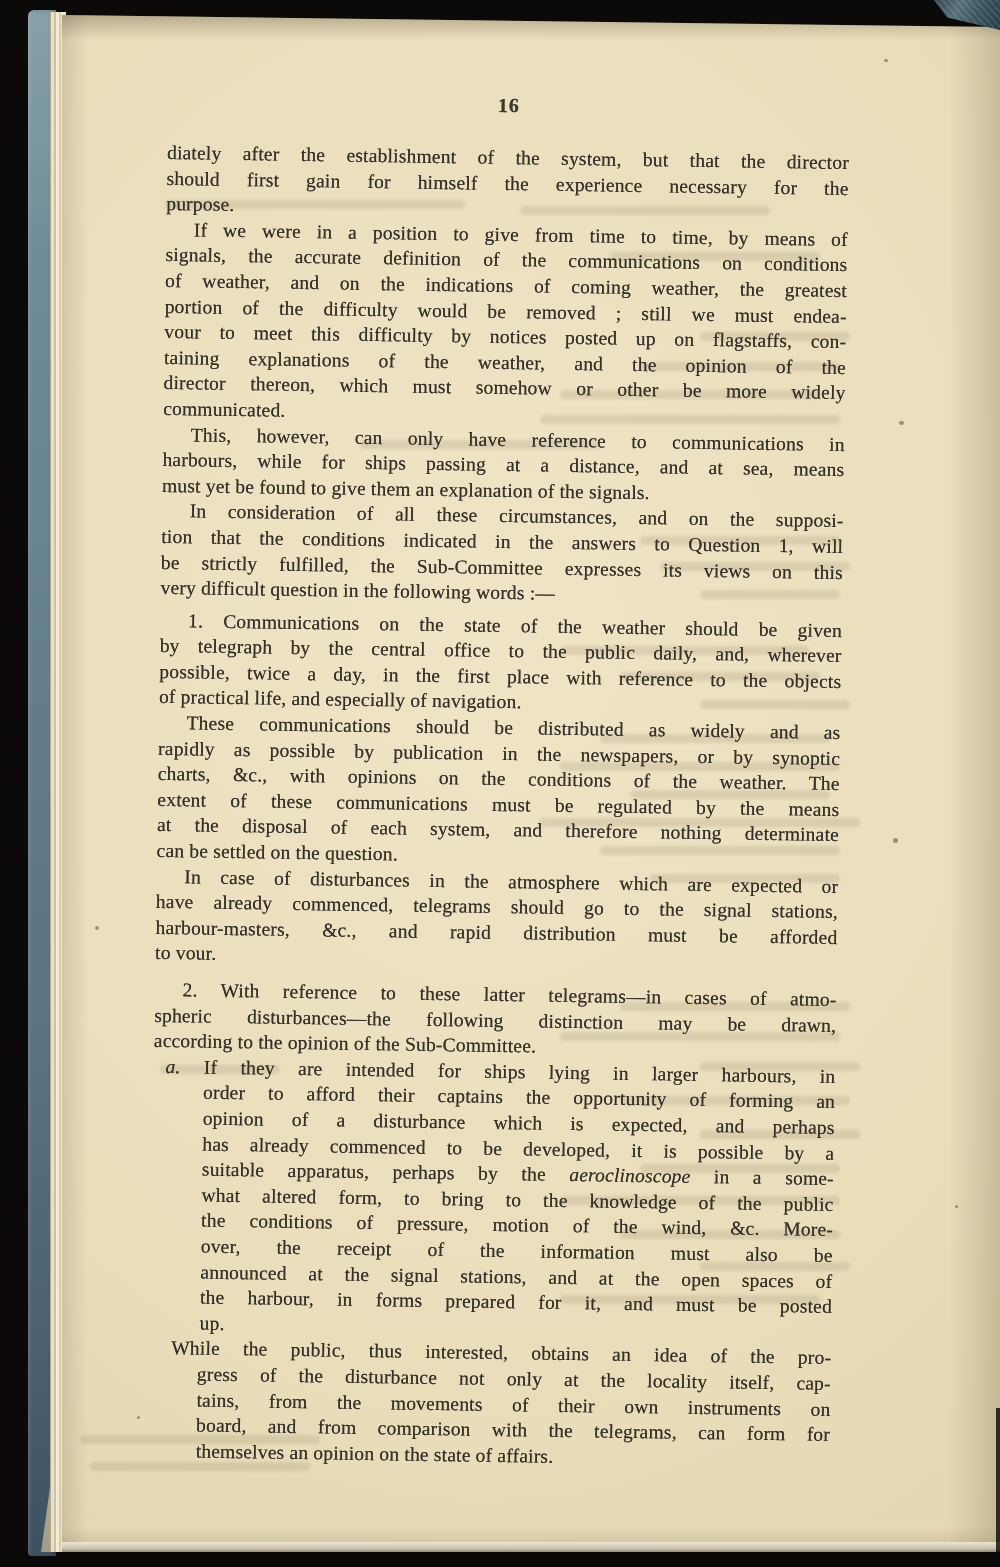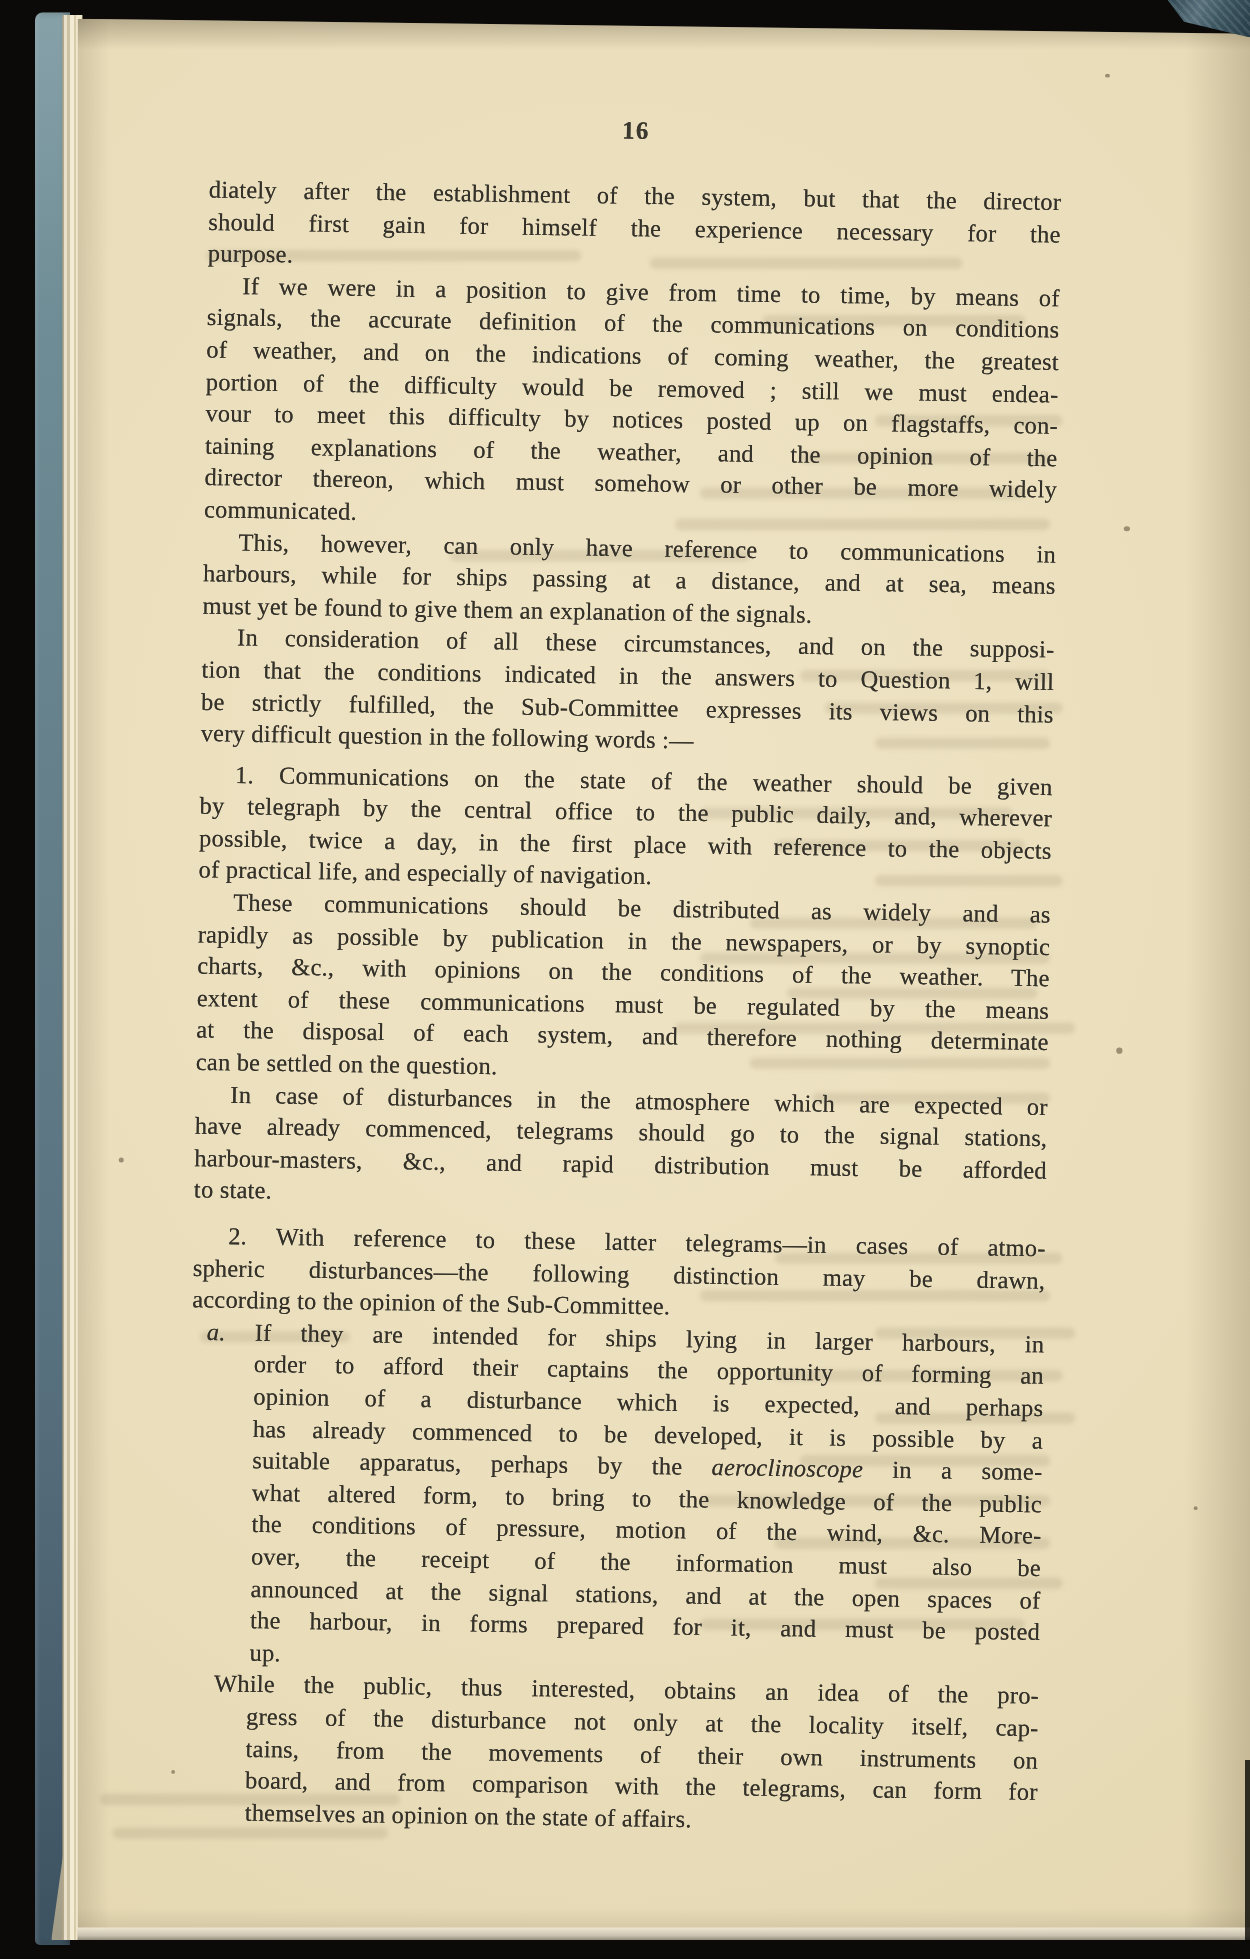--- a/index.html
+++ b/index.html
@@ -190,21 +190,21 @@
           <div class="line"><span>rapidly as possible by publication in the newspapers, or by synoptic</span></div>
           <div class="line"><span>charts, &amp;c., with opinions on the conditions of the weather. The</span></div>
           <div class="line"><span>extent of these communications must be regulated by the means</span></div>
           <div class="line"><span>at the disposal of each system, and therefore nothing determinate</span></div>
           <div class="line last"><span>can be settled on the question.</span></div>
         </div>
         <div class="para indent">
           <div class="line first"><span>In case of disturbances in the atmosphere which are expected or</span></div>
           <div class="line"><span>have already commenced, telegrams should go to the signal stations,</span></div>
           <div class="line"><span>harbour-masters, &amp;c., and rapid distribution must be afforded</span></div>
-          <div class="line last"><span>to state.</span></div>
+          <div class="line last"><span>to vour.</span></div>
         </div>
         <div class="para indent gap-md">
           <div class="line first"><span>2. With reference to these latter telegrams—in cases of atmo-</span></div>
           <div class="line"><span>spheric disturbances—the following distinction may be drawn,</span></div>
           <div class="line last"><span>according to the opinion of the Sub-Committee.</span></div>
         </div>
         <div class="para item-a">
           <div class="line first"><i>a.</i><span> If they are intended for ships lying in larger harbours, in</span></div>
           <div class="line"><span>order to afford their captains the opportunity of forming an</span></div>
           <div class="line"><span>opinion of a disturbance which is expected, and perhaps</span></div>

